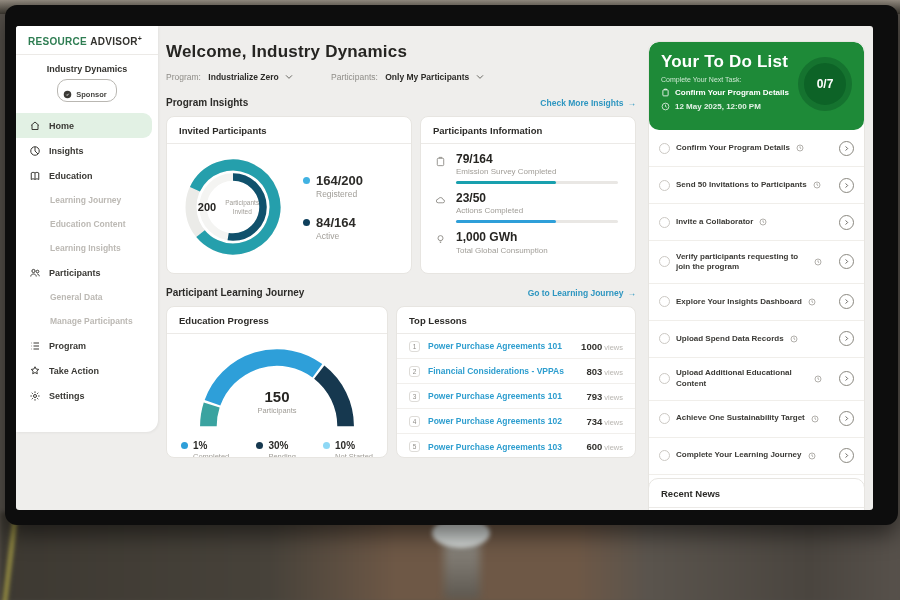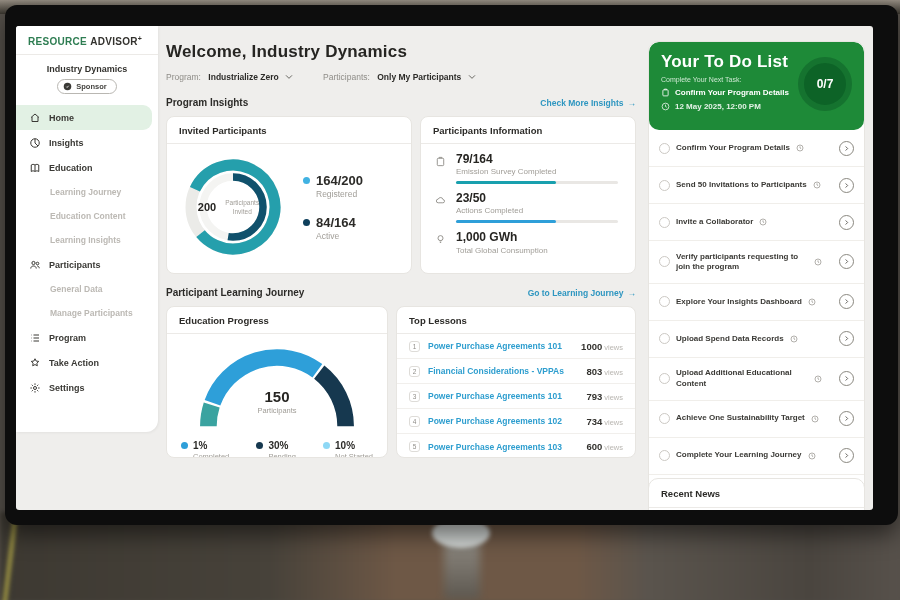--- a/index.html
+++ b/index.html
@@ -30,35 +30,35 @@
   
   #sidebar { position:absolute; left:0; top:0; width:142px; height:406px; background:#fff;
     border-radius:0 0 12px 0; box-shadow:1px 1px 3px rgba(0,0,0,.05); }
   #logo { padding:9px 12px 7px; font-size:10px; font-weight:700; letter-spacing:.3px;
     border-bottom:1px solid #eceae7; }
   #logo .g { color:#2e7d52; } #logo .d { color:#33322e; }
   #logo sup { font-size:7px; }
   #org { text-align:center; padding:9px 4px 4px; }
   #org-name { font-size:9px; font-weight:700; color:#33322e; }
   .badge { display:inline-flex; align-items:flex-end; gap:4px; margin-top:5px;
-    border:1px solid #b9b7b2; border-radius:10px; padding:2px 9px 2px 5px;
+    border:1px solid #b9b7b2; border-radius:10px; padding:10px 9px 2px 5px;
     font-size:7.5px; font-weight:700; color:#44433f; background:#fff; }
   .badge .bdot { width:9px; height:9px; }
   #nav { margin-top:7px; }
   .nav-item { display:flex; align-items:center; gap:8px; height:25px; padding:0 8px 0 13px;
     margin-right:6px; font-size:9px; font-weight:700; color:#3a3935; cursor:pointer; }
   .nav-item.active { background:#e2f1e4; border-radius:0 9px 9px 0; }
   .nav-item.sub { padding-left:34px; height:24px; color:#bcb9b4; font-weight:600; font-size:8.5px; }
   .nav-ico { width:12px; height:12px; color:#3a3935; display:flex; }
   .nav-ico svg { width:12px; height:12px; }
 
   
   #main { position:absolute; left:150px; top:0; width:470px; }
   #welcome { margin-top:16px; font-size:17px; font-weight:700; color:#262522; letter-spacing:.2px; }
-  #filters { margin-top:10px; display:flex; gap:30px; align-items:center; font-size:8.5px; }
+  #filters { margin-top:10px; display:flex; gap:38px; align-items:center; font-size:8.5px; }
   .f-label { color:#8f8d88; }
   .f-value { font-weight:700; color:#2c2b28; margin:0 4px 0 5px; }
   .chev { display:inline-flex; }
   .section-row { display:flex; justify-content:space-between; align-items:center; margin-top:15px; }
   .section-title { font-size:10px; font-weight:700; color:#2c2b28; }
   .tlink { font-size:8.5px; font-weight:700; color:#2e96c0; cursor:pointer; }
   .tlink .arr { margin-left:4px; }
   .cards-row { display:flex; gap:8px; margin-top:8px; }
   .card { background:#fff; border:1px solid #e7e5e1; border-radius:8px; overflow:hidden; }
   .card-h { padding:8px 12px 7px; font-size:9.5px; font-weight:700; color:#2c2b28;

